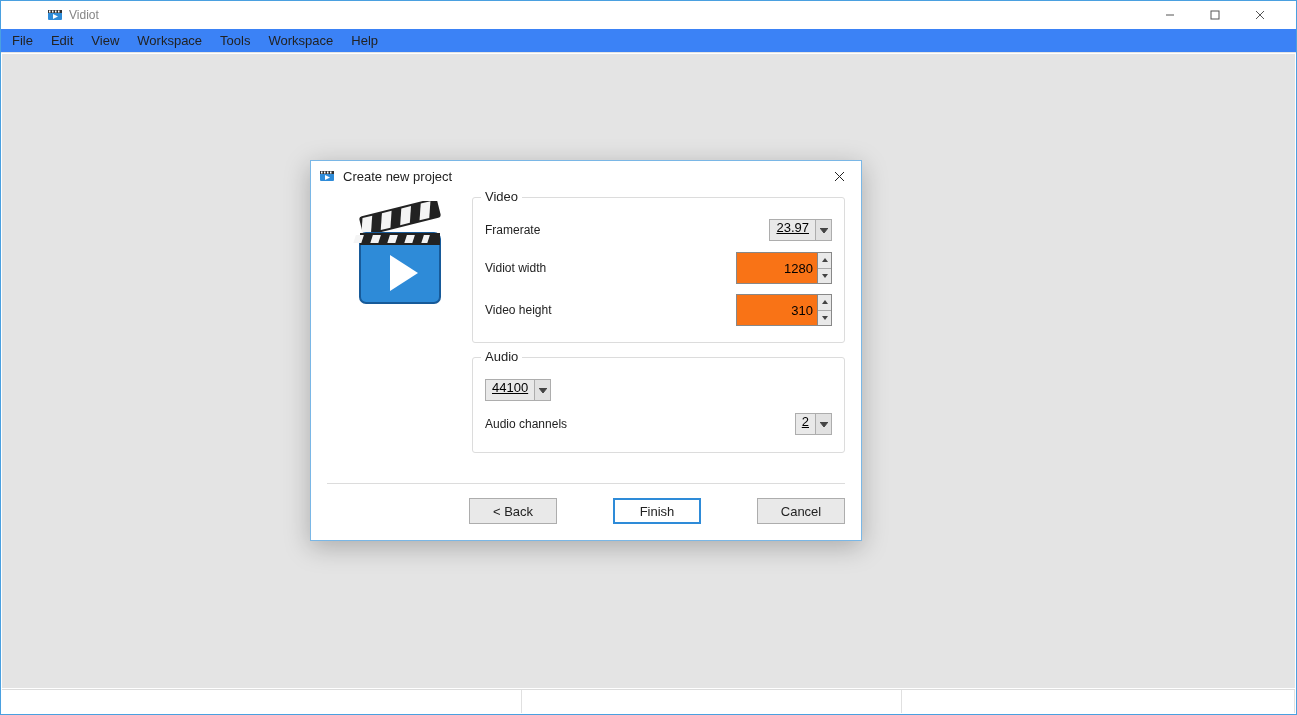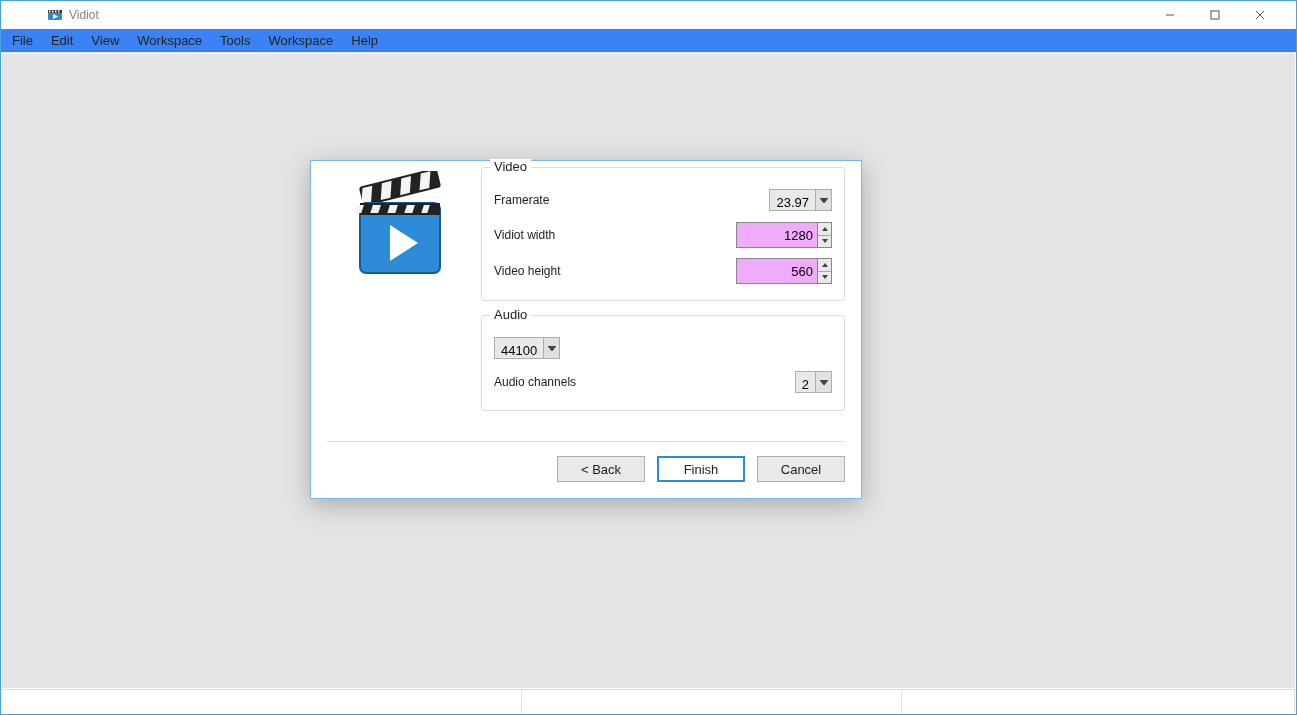--- a/index.html
+++ b/index.html
@@ -68,73 +68,74 @@
 }
 .dlg-titlebar .app-icon { width: 16px; height: 16px; margin-right: 8px; }
 .dlg-titlebar .title { font-size: 13px; color: #222; flex: 1; }
 .dlg-close { width: 40px; height: 28px; display:flex; align-items:center; justify-content:center; }
 .dlg-close svg { stroke:#222; stroke-width:1; }
 
 .dlg-body { padding: 6px 16px 14px 16px; display:flex; }
 .dlg-left { width: 145px; padding-top: 4px; display:flex; justify-content:center; align-items:flex-start;}
 .clapper-icon { width: 96px; height: 112px; }
 
-.dlg-right { flex: 1; margin-left: 9px; }
+.dlg-right { flex: 1; }
 .groupbox {
   border: 1px solid #dcdcdc;
   border-radius: 3px;
   margin-bottom: 14px;
   padding: 10px 12px 12px 12px;
   position: relative;
 }
 .groupbox-title {
   position: absolute; top: -9px; left: 8px;
   background: #fff; padding: 0 4px;
   font-size: 13px; color: #222;
 }
 .form-row {
   display: flex; align-items: center;
   margin: 10px 0 4px 0;
   min-height: 24px;
 }
 .form-label { flex: 1; font-size: 12px; color: #222; }
 .select-box {
   border: 1px solid #adadad; background: #e9e9e9;
-  display: inline-flex; align-items: flex-end;
-  height: 22px; font-size: 13px;
+  display: inline-flex; align-items: flex-start;
+  height: 22px; font-size: 13px; text-decoration: underline;
 }
 .select-box .val { padding: 0 6px; min-width: 40px; text-align:right; }
 .select-box.small .val { min-width: 14px; }
 .select-btn {
   width: 16px; height: 20px; border-left: 1px solid #adadad;
   display:flex; align-items:center; justify-content:center;
   background:#e1e1e1;
 }
 .select-btn svg { stroke:#444; fill:#444; }
 .spin-box {
   display:inline-flex; align-items:stretch;
-  border: 1px solid #888; height:26px; background:#f0abfc;
+  border: 1px solid #888; height:32px; background:#f97316;
 }
 .spin-val { width: 80px; text-align:right; padding: 0 4px; font-size:13px; display:flex; align-items:center; justify-content:flex-end; }
 .spin-btns { width: 14px; border-left:1px solid #888; display:flex; flex-direction:column; background:#e9e9e9;}
 .spin-btns div { flex:1; display:flex; align-items:center; justify-content:center; }
 .spin-btns div:first-child{ border-bottom:1px solid #aaa;}
 .spin-btns svg { width:6px; height:4px; }
 
 .dlg-sep { border: none; border-top: 1px solid #dcdcdc; margin: 2px 16px 0 16px; }
 .dlg-buttons {
   display:flex; justify-content:flex-end; gap: 12px;
   padding: 14px 16px 16px 16px;
 }
 .btn {
   min-width: 88px; height: 26px;
   border: 1px solid #adadad; background: #e9e9e9;
   font-size: 13px; color:#222;
   display:flex; align-items:center; justify-content:center;
   cursor: pointer;
+  margin-left: 44px;
 }
 .btn.primary { border: 2px solid #2e8bd8; background:#fff; }
 
 
 .watermark {
   position:absolute; left: 540px; top: 320px;
   font-size: 48px; color: rgba(140,140,140,0.3);
   font-family: "Microsoft YaHei", sans-serif;
   display:flex; align-items:center; gap:6px;
   pointer-events:none;
@@ -206,20 +207,38 @@
     <path d="M8 10 V7 a4 4 0 0 1 8 0 v3" fill="none" stroke="rgba(140,140,140,0.3)" stroke-width="2.2"></path>
     <rect x="10.5" y="14" width="3" height="3" rx="1.5" fill="#e4e4e4"></rect>
   </svg>
   <div class="wm-col">
     <span>安下载</span>
     <span class="sub">anxz.com</span>
   </div>
 </div>
 
 <div class="dialog">
+  <div class="dlg-titlebar">
+    <svg class="app-icon" viewBox="0 0 16 16">
+      <rect x="1" y="3" width="14" height="10" rx="1" fill="#2e8bd8"></rect>
+      <rect x="1" y="3" width="14" height="3" fill="#333"></rect>
+      <rect x="2" y="3.5" width="1.5" height="2" fill="#fff"></rect>
+        <rect x="5" y="3.5" width="1.5" height="2" fill="#fff"></rect>
+      <rect x="8" y="3.5" width="1.5" height="2" fill="#fff"></rect>
+        <rect x="11" y="3.5" width="1.5" height="2" fill="#fff"></rect>
+      <polygon points="6,7 6,12 11,9.5" fill="#fff"></polygon>
+    </svg>
+    <span class="title">Create new project</span>
+    <div class="dlg-close">
+      <svg width="11" height="11">
+          <line x1="1" y1="1" x2="10" y2="10"></line>
+          <line x1="10" y1="1" x2="1" y2="10"></line>
+        </svg>
+    </div>
+  </div>
 
   <div class="dlg-body">
     <div class="dlg-left">
       <svg class="clapper-icon" viewBox="0 0 96 112">
         <g transform="translate(6,6)">
           <g transform="rotate(-14 42 10)">
             <rect x="2" y="0" width="80" height="20" rx="3" fill="#222"></rect>
             <rect x="6" y="2" width="10" height="16" transform="skewX(-18)" fill="#f4f4f4"></rect>
             <rect x="26" y="2" width="10" height="16" transform="skewX(-18)" fill="#f4f4f4"></rect>
             <rect x="46" y="2" width="10" height="16" transform="skewX(-18)" fill="#f4f4f4"></rect>
@@ -268,21 +287,21 @@
                     <polygon points="0,0 6,0 3,4" fill="#444"></polygon>
                   </svg>
                 </div>
             </span>
           </div>
         </div>
 
         <div class="form-row">
           <span class="form-label">Video height</span>
           <div class="spin-box">
-            <span class="spin-val">560</span>
+            <span class="spin-val">310</span>
             <span class="spin-btns">
               <div>
                   <svg viewBox="0 0 6 4">
                     <polygon points="3,0 6,4 0,4" fill="#444"></polygon>
                   </svg>
                 </div>
               <div>
                   <svg viewBox="0 0 6 4">
                     <polygon points="0,0 6,0 3,4" fill="#444"></polygon>
                   </svg>

